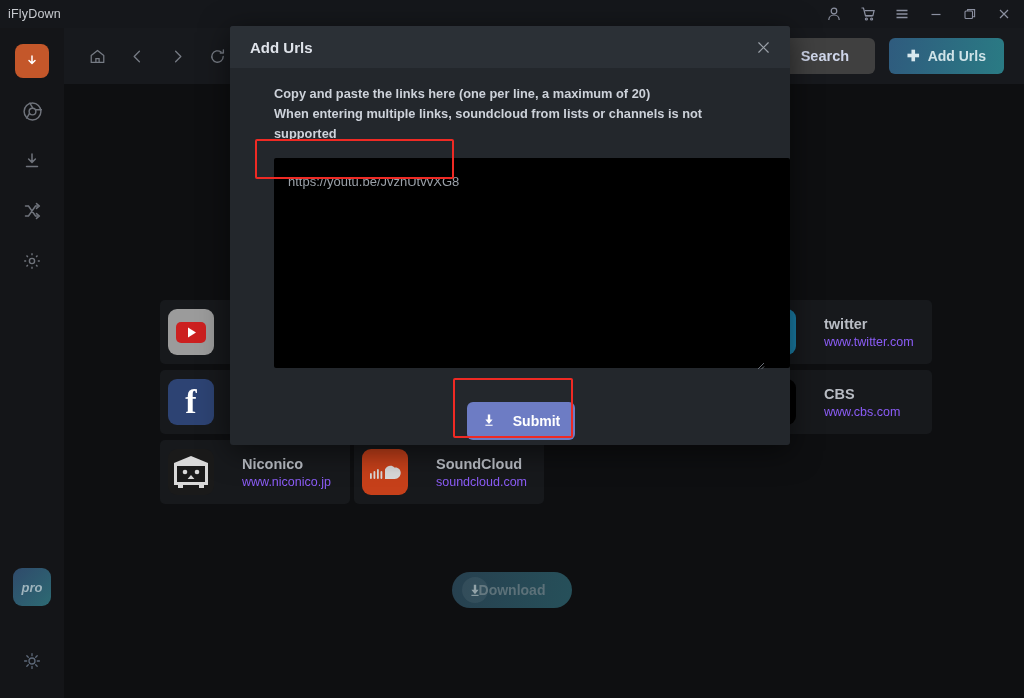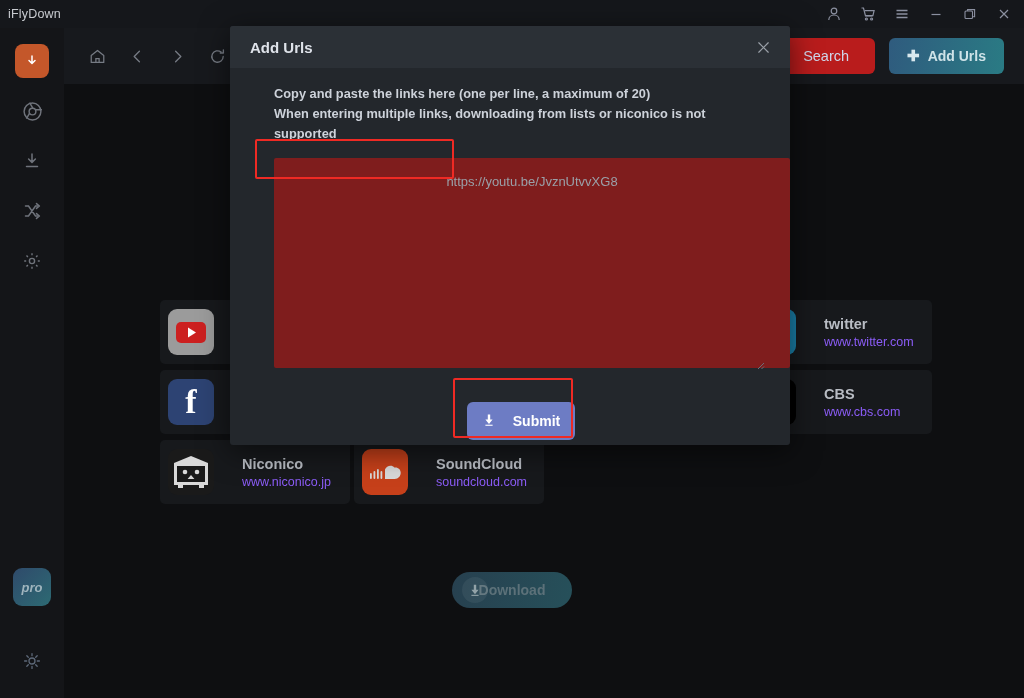--- a/index.html
+++ b/index.html
@@ -62,21 +62,21 @@
   }
   .searchwrap {
     position: relative; margin-left: 16px; flex: 1; max-width: 500px; height: 34px;
   }
   .search-clear {
     position: absolute; right: 10px; top: 50%; transform: translateY(-50%);
     color: #6a6f78;
   }
   .btn-search {
     margin-left: auto; height: 36px; padding: 0 26px; border-radius: 6px;
-    background: #b91c1c; color: #cfd6ea; font-size: 14.5px; font-weight: normal;
+    background: #404040; color: #cfd6ea; font-size: 14.5px; font-weight: bold;
     display: flex; align-items: center; justify-content: center; border: none;
   }
   .btn-addurls {
     margin-left: 14px; margin-right: 20px; height: 36px; padding: 0 18px; border-radius: 6px;
     background: linear-gradient(100deg,#2f5b7e 0%, #2a7b84 100%);
     color: #cfe3e8; font-size: 14px; font-weight: bold;
     display: flex; align-items: center; gap: 8px; border: none;
   }
   .plus-ic { font-size: 15px; color: #d8e8ee; }
 
@@ -129,23 +129,23 @@
     height: 42px; background: #2b3036; display: flex; align-items: center;
     padding: 0 14px 0 20px; border-radius: 3px 3px 0 0;
   }
   .modal-title { font-size: 15px; font-weight: bold; color: #dfe3ea; }
   .modal-close { margin-left: auto; color: #9aa0a8; width: 26px; height: 26px;
     display: flex; align-items: center; justify-content: center; }
   .modal-body { padding: 16px 22px 0 10px; margin-left: 34px; }
   .hint { font-size: 12.8px; font-weight: bold; color: #cdd2da; line-height: 20px; }
   .ta-wrap { position: relative; margin-top: 14px; }
   .urls-area {
-    width: 516px; height: 210px; background: #7f1d1d; border: none; border-radius: 2px;
+    width: 516px; height: 210px; background: #000000; border: none; border-radius: 2px;
     color: #9aa0a8; font-size: 13px; font-family: "Liberation Sans", sans-serif;
-    padding: 14px 14px 0 14px; resize: none; outline: none; line-height: 19px; text-align: center;
+    padding: 14px 14px 0 14px; resize: none; outline: none; line-height: 19px;
   }
   .resize-grip {
     position: absolute; right: 3px; bottom: 4px; width: 12px; height: 12px;
     color: #6b7079; pointer-events: none;
   }
   .submit-row { margin-top: 30px; display: flex; justify-content: center; }
   .btn-submit {
     width: 108px; height: 38px; border-radius: 6px; background: #6d7cc4;
     color: #fff; font-size: 14px; font-weight: bold; border: none;
     display: flex; align-items: center; justify-content: center; gap: 17px;
@@ -412,21 +412,21 @@
     <div class="modal-head">
       <div class="modal-title">Add Urls</div>
       <div class="modal-close">
         <svg width="17" height="17" viewBox="0 0 18 18" stroke="currentColor" stroke-width="1.3">
           <path d="M4 4l10 10M14 4L4 14" stroke-linecap="round"></path>
           </svg>
       </div>
     </div>
     <div class="modal-body">
       <div class="hint">Copy and paste the links here (one per line, a maximum of 20)</div>
-      <div class="hint">When entering multiple links, downloading from lists or niconico is not supported</div>
+      <div class="hint">When entering multiple links, soundcloud from lists or channels is not supported</div>
 
       <div class="ta-wrap">
         <textarea class="urls-area" spellcheck="false" placeholder="" style="">https://youtu.be/JvznUtvvXG8</textarea>
         <span class="resize-grip">
           <svg width="12" height="12" viewBox="0 0 12 12" stroke="currentColor" stroke-width="1">
             <path d="M11 5L5 11M11 8.5l-2.5 2.5"></path>
             </svg>
         </span>
       </div>
 

